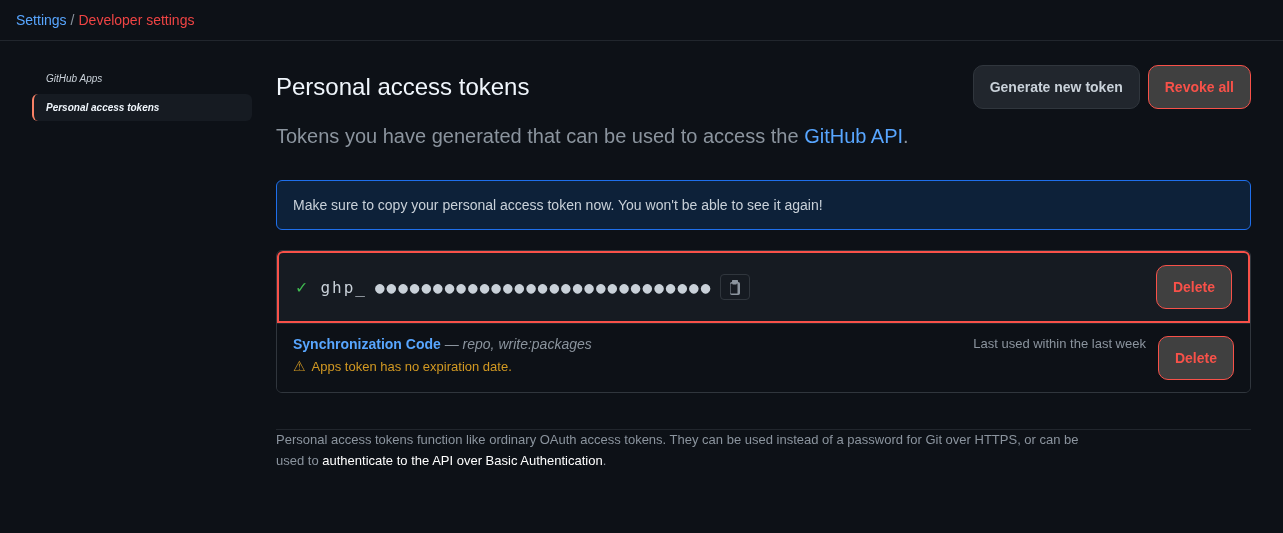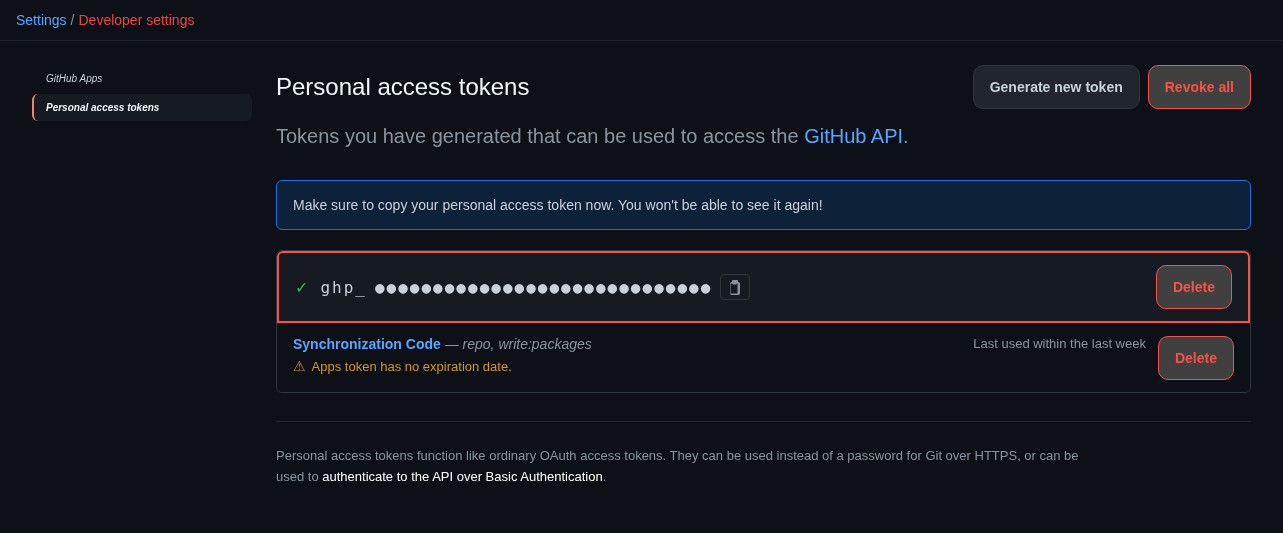--- a/index.html
+++ b/index.html
@@ -215,26 +215,26 @@
       gap: 12px;
       flex-shrink: 0;
     }
 
     .last-used {
       color: #8b949e;
       font-size: 13px;
     }
 
     .footer-text {
-      margin-top: 28px;
+      margin-top: 36px;
       color: #8b949e;
       font-size: 13px;
       line-height: 1.6;
       border-top: 1px solid #21262d;
-      padding-top: 24px;
+      padding-top: 0;
     }
     .footer-text a {
       color: #ffffff;
       text-decoration: none;
     }
 
     
     .clipboard-svg {
       width: 16px;
       height: 16px;

